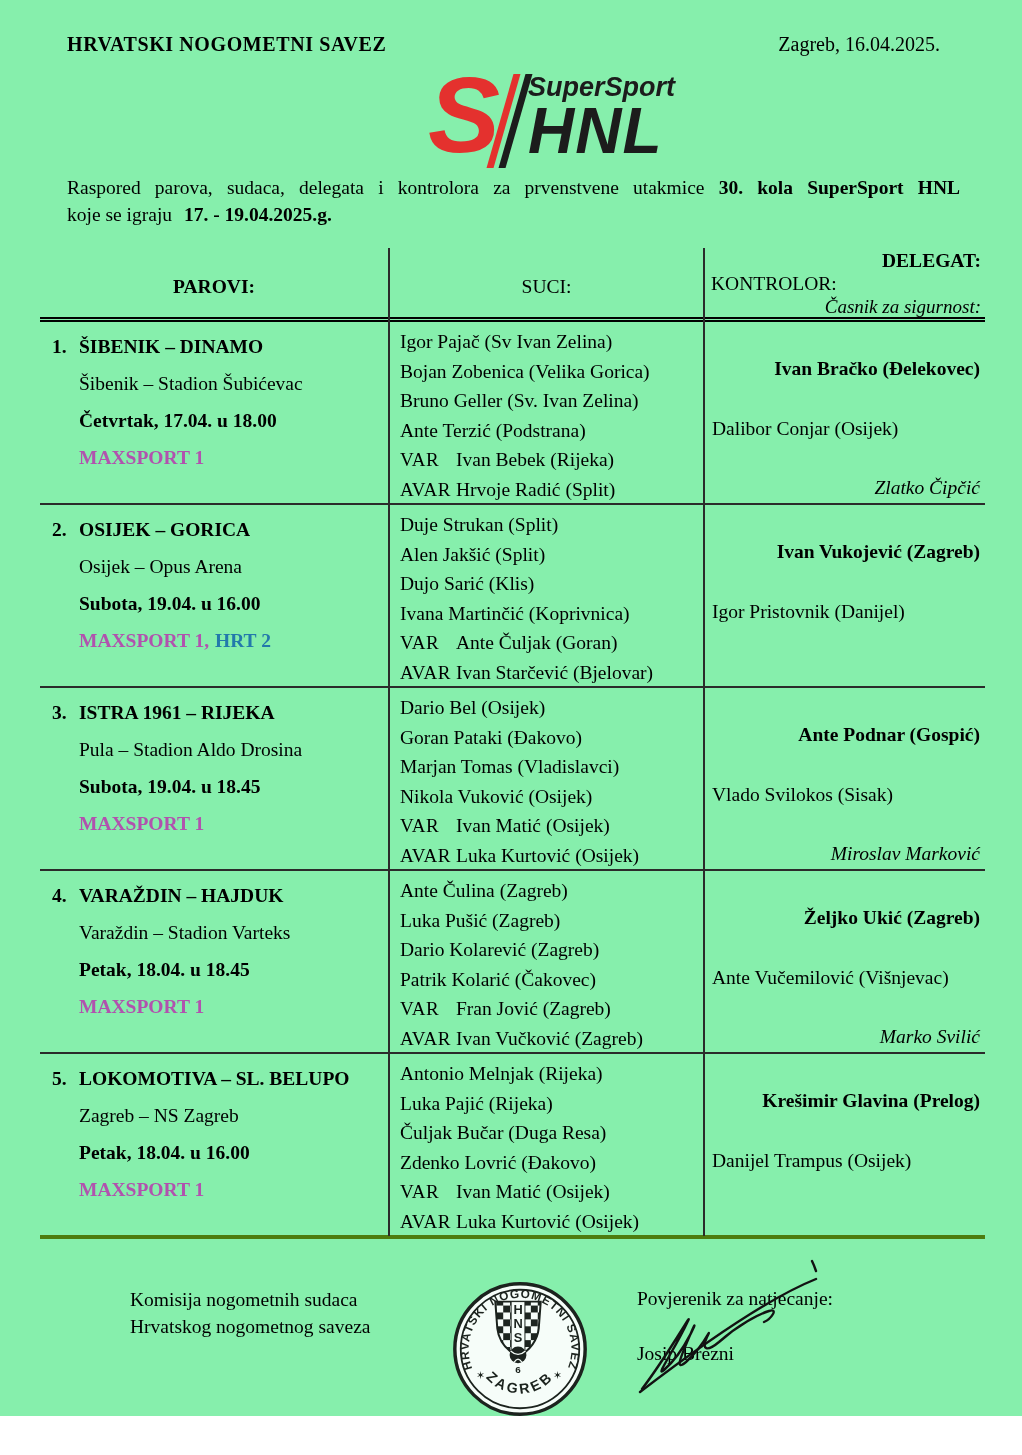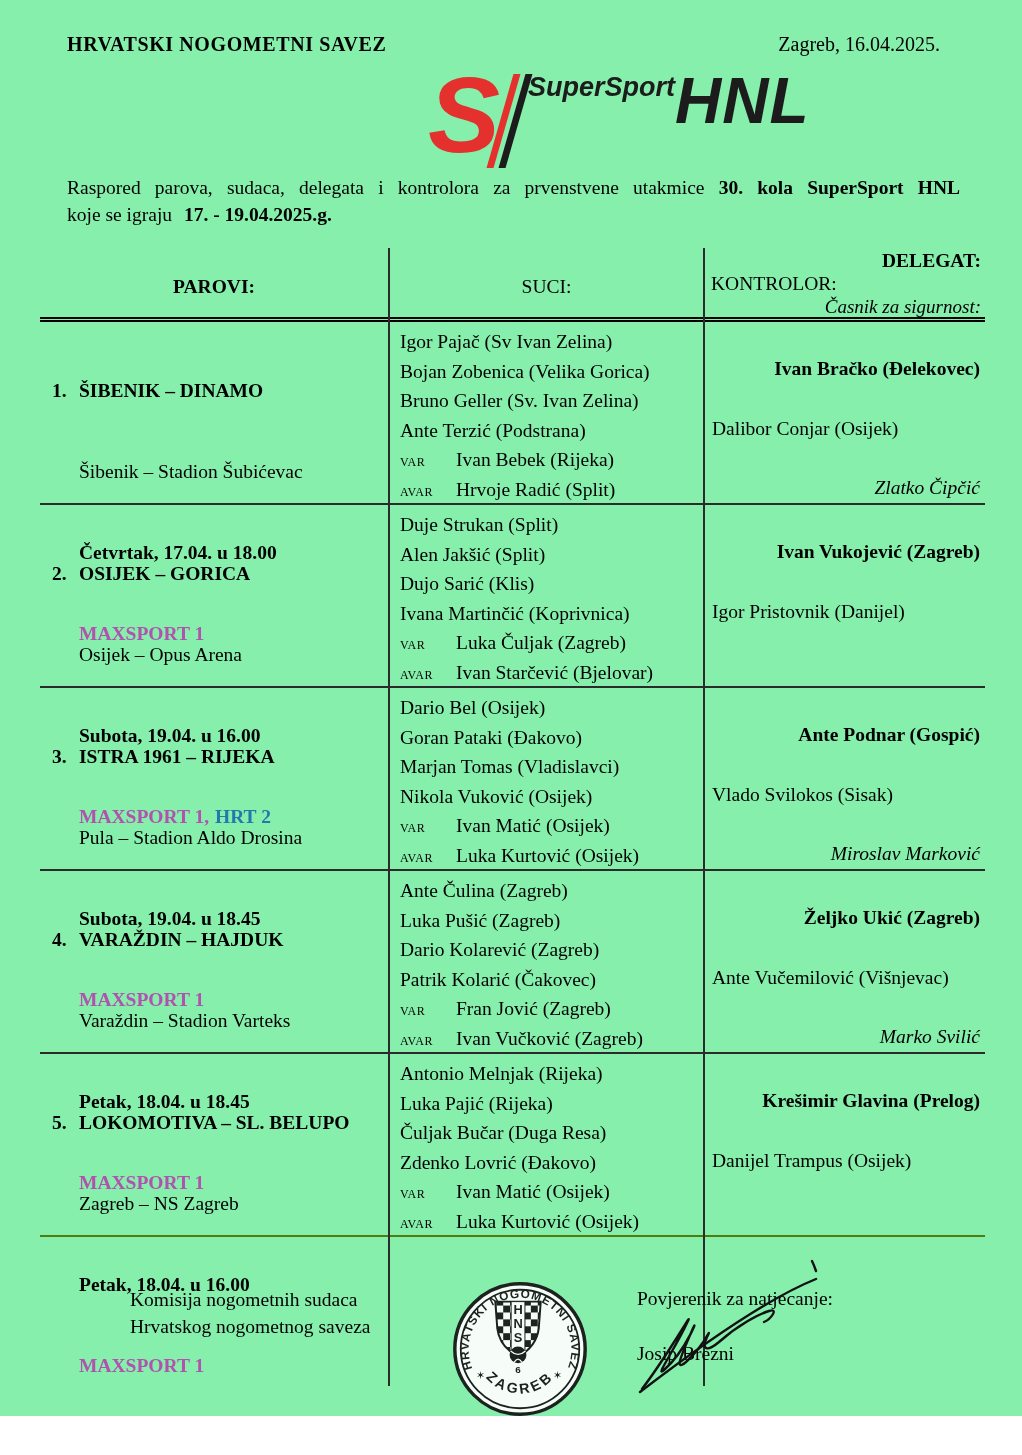--- a/index.html
+++ b/index.html
@@ -14,21 +14,21 @@
   .place-date { font-size:20px; }
 
   
   .logo-wrap { position:absolute; left:428px; top:72px; height:96px; display:flex; align-items:flex-start; }
   .logo-s { font-family:"Liberation Sans", sans-serif; font-weight:bold; font-style:italic;
             font-size:108px; line-height:86px; color:var(--logo-red); letter-spacing:-5px; margin-right:2px; }
   .logo-slashes { position:relative; width:30px; height:94px; margin-top:2px; }
   .slash { position:absolute; top:0; width:7px; height:94px; transform:skewX(-16deg); }
   .slash.red { left:3px; background:var(--logo-red); }
   .slash.blk { left:15px; background:#1c1c1c; }
-  .logo-col { display:flex; flex-direction:row; margin-left:1px; }
+  .logo-col { display:flex; flex-direction:column; margin-left:1px; }
   .logo-top { font-family:"Liberation Sans", sans-serif; font-weight:bold; font-style:italic;
               font-size:27px; line-height:30px; color:#1c1c1c; }
   .logo-bottom { font-family:"Liberation Sans", sans-serif; font-weight:bold; font-style:italic;
               font-size:64px; line-height:58px; color:#1c1c1c; letter-spacing:1px; }
 
   
   .intro { position:absolute; left:67px; top:174px; width:893px; font-size:19.5px; line-height:27px; }
   .intro .l1 { text-align:justify; text-align-last:justify; }
   .intro b.gap { margin-left:7px; }
 
@@ -39,36 +39,36 @@
   .cell { position:relative; }
   .c-suci { border-left:2px solid #2b2b2b; border-right:2px solid #2b2b2b; }
   .h-parovi { font-weight:bold; font-size:19.5px; text-align:center; padding-top:28px; }
   .h-suci { font-size:19.5px; text-align:center; padding-top:28px; }
   .h-third { font-size:19.5px; padding:1px 4px 12px 6px; line-height:23px; }
   .h-delegat { text-align:right; font-weight:bold; }
   .h-kontrolor { text-align:left; }
   .h-casnik { text-align:right; font-style:italic; font-size:19px; }
 
   .body-row { height:181px; border-bottom:2px solid #2b2b2b; }
-  .body-row:last-child { border-bottom:2px solid #4d7c0f; }
+  .body-row:last-child { border-bottom:4px solid #4d7c0f; }
 
   .c-parovi { padding:8px 0 0 12px; font-size:19.5px; }
-  .pline { height:37px; line-height:34px; white-space:nowrap;margin-top:44px; }
+  .pline { height:37px; line-height:34px; white-space:nowrap; }
   .pline .num { display:inline-block; width:27px; font-weight:bold; }
   .pline.match { font-weight:bold; }
   .pline.venue, .pline.dt, .pline.tv { padding-left:27px; }
   .pline.dt { font-weight:bold; }
   .pline.tv { font-weight:bold; }
   .tv1 { color:var(--tv-magenta); }
   .tv2 { color:var(--tv-blue); }
   .tv2:not(:empty) { margin-left:6px; }
 
   .c-suci .inner { padding:5px 12px 0 10px; font-size:19.5px; }
   .sline { height:29.5px; line-height:29.5px; white-space:nowrap; }
-  .vlab { display:inline-block; width:56px; font-size:12px; letter-spacing:0.5px; }
+  .vlab { display:inline-block; width:56px; font-size:19px; letter-spacing:0.5px; }
 
   .c-del { font-size:19.5px; }
   .delegat { position:absolute; top:36px; right:5px; font-weight:bold; white-space:nowrap; }
   .kontrolor { position:absolute; top:96px; left:7px; white-space:nowrap; }
   .casnik { position:absolute; top:155px; right:5px; font-style:italic; white-space:nowrap; }
 
   
   .footer { position:absolute; left:0; top:1255px; width:1022px; height:200px; }
   .f-left { position:absolute; left:130px; top:31px; font-size:19.5px; line-height:27px; }
   .stamp { position:absolute; left:441px; top:16px; opacity:0.93; }
@@ -157,21 +157,21 @@
         <div class="pline venue">Osijek – Opus Arena</div>
         <div class="pline dt">Subota, 19.04. u 16.00</div>
         <div class="pline tv"><span class="tv1">MAXSPORT 1,</span><span class="tv2">HRT 2</span></div>
       </div>
       <div class="cell c-suci">
         <div class="inner">
           <div class="sline">Duje Strukan (Split)</div>
           <div class="sline">Alen Jakšić (Split)</div>
           <div class="sline">Dujo Sarić (Klis)</div>
           <div class="sline">Ivana Martinčić (Koprivnica)</div>
-          <div class="sline"><span class="vlab">VAR</span><span>Luka Čuljak (Zagreb)</span></div>
+          <div class="sline"><span class="vlab">VAR</span><span>Ante Čuljak (Goran)</span></div>
           <div class="sline"><span class="vlab">AVAR</span><span>Ivan Starčević (Bjelovar)</span></div>
         </div>
       </div>
       <div class="cell c-del">
         <div class="delegat">Ivan Vukojević (Zagreb)</div>
         <div class="kontrolor">Igor Pristovnik (Danijel)</div>
         <div class="casnik"></div>
       </div>
     </div>
 

